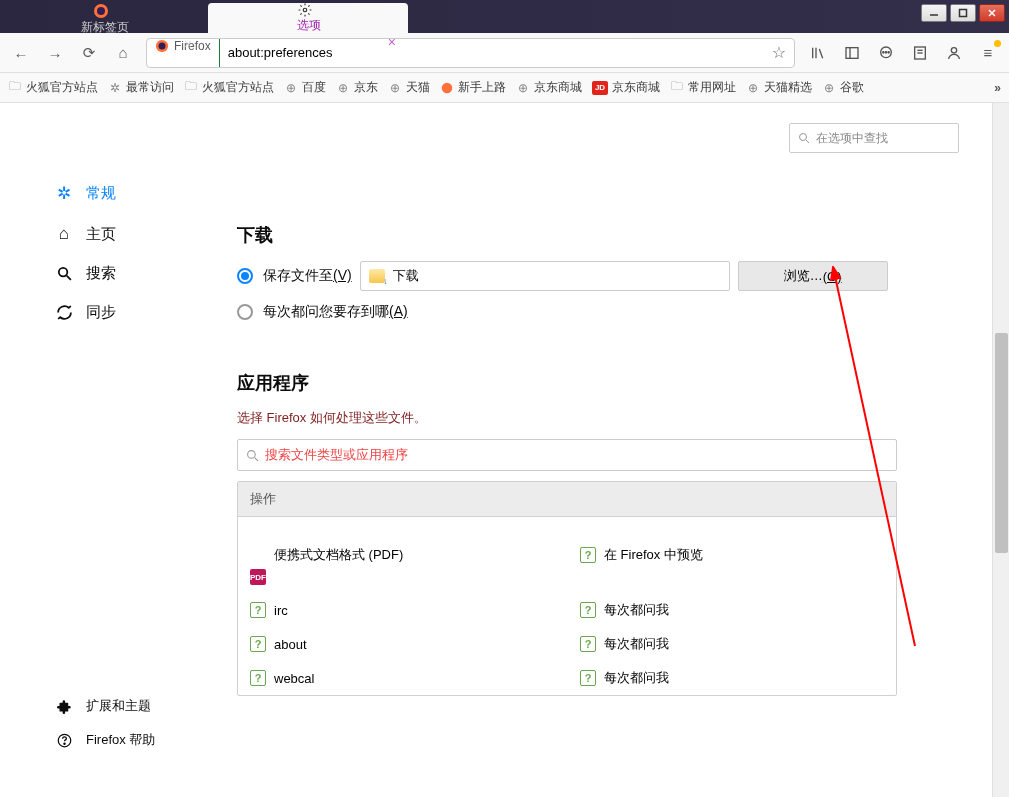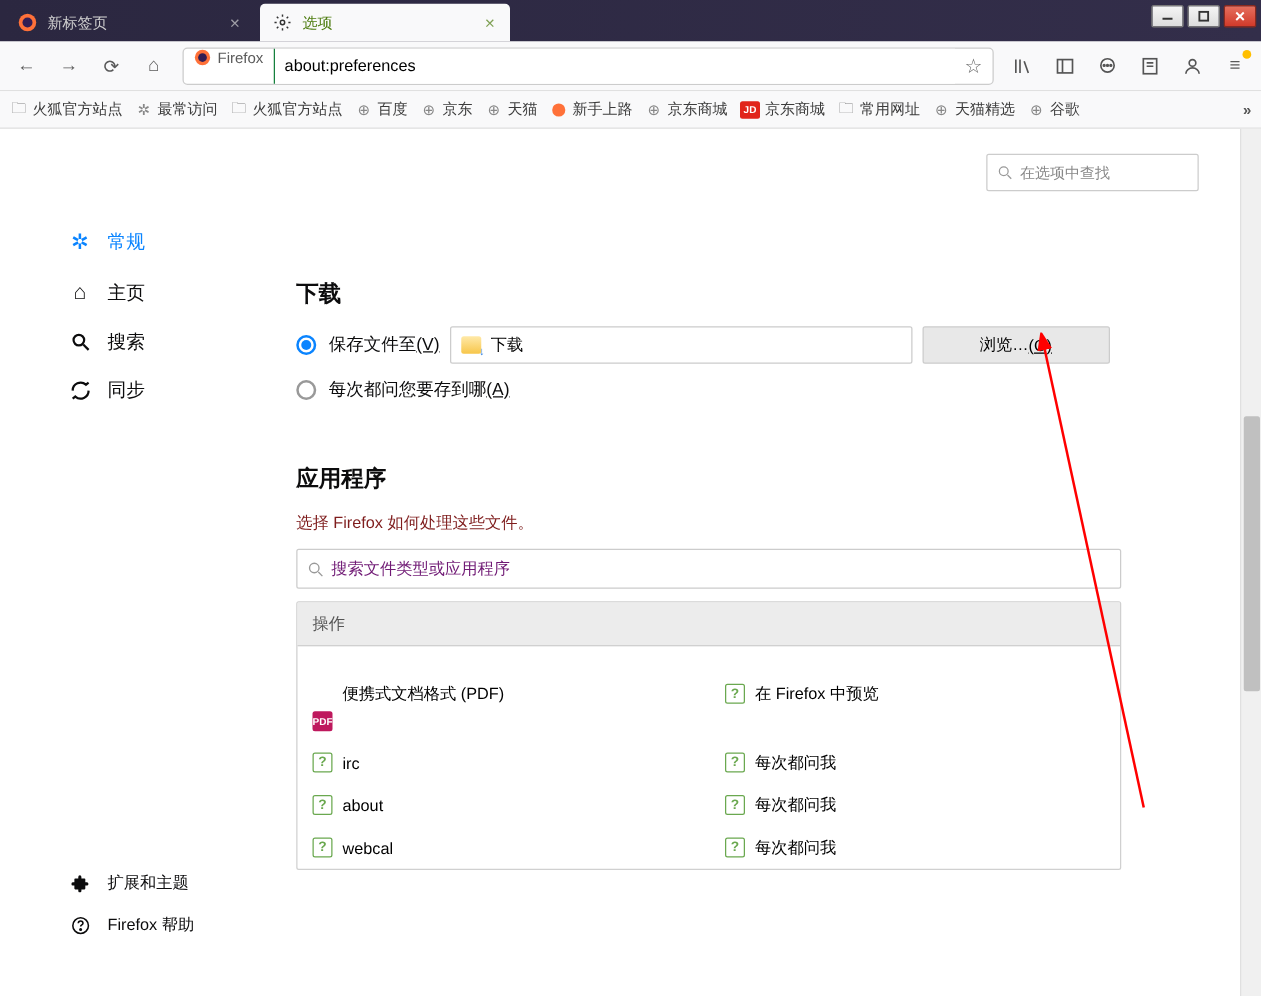--- a/index.html
+++ b/index.html
@@ -1,22 +1,22 @@
 <!DOCTYPE html>
 <html><head>
 <meta charset="utf-8">
 <style>
 * { box-sizing: border-box; margin: 0; padding: 0; font-family: "Segoe UI", "Microsoft YaHei", sans-serif; }
 body { background: #fff; width: 1009px; height: 797px; overflow: hidden; position: relative; }
 
 
 .titlebar { height: 33px; background: linear-gradient(to right, #2b2740, #332e4a); display: flex; align-items: flex-end; position: relative; }
-.tab { height: 30px; display: flex; align-items: center; padding: 0 8px 0 10px; font-size: 12px; color: #e0e0e0; position: relative; min-width: 200px; border-top-left-radius: 4px; border-top-right-radius: 4px; margin-left: 4px; }
+.tab { height: 30px; display: flex; align-items: center; padding: 0 8px 0 10px; font-size: 12px; color: #e0e0e0; position: relative; min-width: 200px; border-top-left-radius: 4px; border-top-right-radius: 4px; margin-left: 4px; flex-direction: column; }
 .tab.inactive { background: transparent; color: #cfcfcf; }
-.tab.active { background: #f9f9fa; color: #4d7c0f; }
+.tab.active { background: #f9f9fa; color: #a21caf; }
 .tab .favicon { width: 16px; height: 16px; margin-right: 8px; display: inline-flex; align-items: center; justify-content: center; }
 .tab .close { margin-left: auto; font-size: 14px; color: inherit; opacity: 0.7; padding: 0 4px; }
 .win-controls { position: absolute; right: 4px; top: 4px; display: flex; gap: 3px; }
 .win-btn { width: 26px; height: 18px; background: linear-gradient(#f5f5f5,#dcdcdc); border: 1px solid #7a7a7a; border-radius: 2px; display: flex; align-items: center; justify-content: center; font-size: 10px; }
 .win-btn.close { background: linear-gradient(#e56f5e,#d13a2a); color: #fff; border-color: #8a2a1f; }
 
 
 .nav-toolbar { height: 40px; background: #f9f9fa; border-bottom: 1px solid #e0e0e0; display: flex; align-items: center; padding: 0 6px; gap: 4px; }
 .nav-btn { width: 30px; height: 30px; display: flex; align-items: center; justify-content: center; color: #5a5a5a; border-radius: 4px; font-size: 15px; }
 .urlbar-wrap { flex: 1; display: flex; align-items: center; height: 30px; border: 1px solid #ccc; border-radius: 4px; background: #fff; margin: 0 4px; }
@@ -51,21 +51,21 @@
 .radio.empty { border-color: #999; }
 .radio .dot { width: 8px; height: 8px; background: #0a84ff; border-radius: 50%; }
 
 .download-row { display: flex; align-items: center; gap: 8px; margin-bottom: 12px; }
 .path-box { flex: 1; height: 30px; border: 1px solid #ccc; border-radius: 2px; display: flex; align-items: center; padding: 0 8px; font-size: 13px; gap: 8px; max-width: 370px; }
 .folder-icon { width: 16px; height: 14px; background: linear-gradient(#ffe9a8,#f7c64a); border-radius: 2px; position: relative; }
 .folder-icon::after { content: "↓"; position: absolute; right: -3px; bottom: -3px; color: #2a7de1; font-size: 9px; font-weight: bold; }
 .browse-btn { height: 30px; width: 150px; background: #e8e8e8; border: 1px solid #ccc; border-radius: 2px; font-size: 13px; display: flex; align-items: center; justify-content: center; }
 
 .app-desc { font-size: 13px; color: #7f1d1d; margin-bottom: 12px; }
-.app-search { height: 32px; border: 1px solid #ccc; border-radius: 2px; display: flex; align-items: center; padding: 0 8px; color: #701a75; font-size: 13px; gap: 6px; margin-bottom: 10px; width: 660px; }
+.app-search { height: 32px; border: 1px solid #ccc; border-radius: 2px; display: flex; align-items: center; padding: 0 8px; color: #ef4444; font-size: 13px; gap: 6px; margin-bottom: 10px; width: 660px; }
 
 .app-table { width: 660px; border: 1px solid #d0d0d0; border-radius: 2px; }
 .app-head { display: flex; background: #ececec; border-bottom: 1px solid #d0d0d0; font-size: 13px; color: #555; }
 .app-head .col { padding: 8px 12px; display: flex; align-items: center; }
 .col-type { width: 330px; border-right: 1px solid #d0d0d0; position: relative; }
 .col-action { flex: 1; }
 .sort-ind { margin-left: auto; font-size: 10px; color: #777; }
 .app-row { display: flex; font-size: 13px; padding: 6px 0; }
 .app-row .cell { padding: 2px 12px; display: flex; align-items: center; gap: 8px; }
 .cell-type { width: 330px; }

